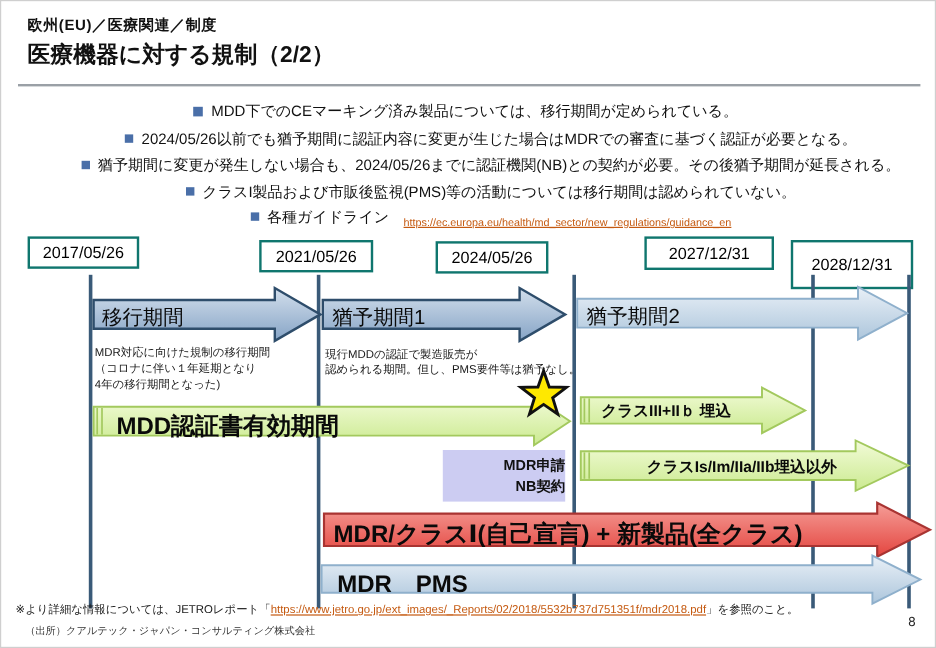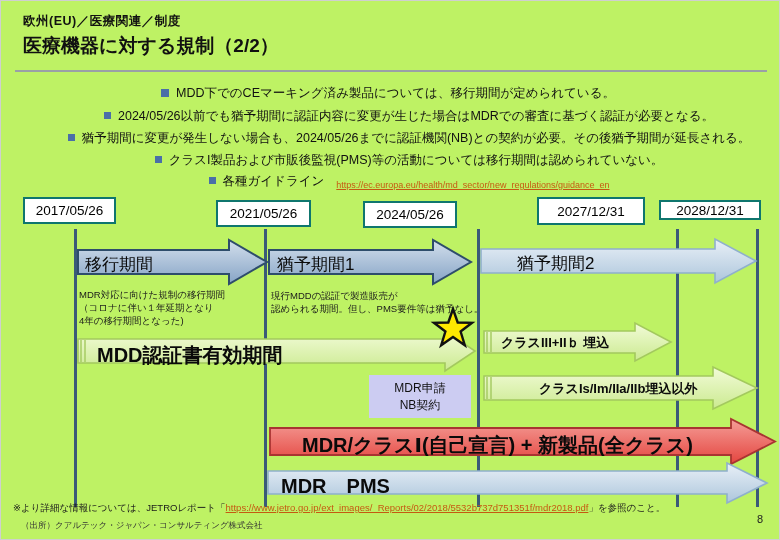--- a/index.html
+++ b/index.html
@@ -1,39 +1,39 @@
 <!DOCTYPE html>
 <html><head>
 <meta charset="utf-8">
 <style>
   html,body{margin:0;padding:0;background:#e9e9e9;}
   #slide{
-    position:relative;width:780px;height:540px;background:#bef264;
+    position:relative;width:780px;height:540px;background:#ffffff;
     font-family:"Liberation Sans","DejaVu Sans",sans-serif;color:#111;
     border:1px solid #cfcfcf;box-sizing:border-box;overflow:hidden;
   }
   .abs{position:absolute;}
   .cat{left:22px;top:12px;font-size:12.5px;font-weight:bold;letter-spacing:.5px;}
   .title{left:22px;top:32px;font-size:19px;font-weight:bold;}
   .rule{left:14px;top:69px;width:752px;height:2px;background:#9aa0a6;}
   .bullet-row{display:flex;align-items:flex-start;position:absolute;font-size:12.5px;line-height:16px;justify-content:center;}
   .sq{width:8px;height:8px;background:#4a6fa8;margin:4px 7px 0 0;flex:0 0 auto;}
   .sq.s2{width:7px;height:7px;margin-top:4px;}
   .guide-link{font-size:9px;color:#c55a11;text-decoration:underline;margin-left:12px;margin-top:4px;display:inline-block;}
   .datebox{position:absolute;background:#fff;border:2px solid #0f766e;box-sizing:border-box;
     display:flex;align-items:center;justify-content:center;font-size:13.5px;color:#000;}
   .vline{position:absolute;width:3px;background:#3a5a78;top:228px;height:278px;}
   .arrow-label{position:absolute;white-space:nowrap;color:#0a0a0a;}
   .lab-big{font-size:17px;}
   .lab-med{font-size:20px;font-weight:600;}
   .lab-grn{font-size:13px;font-weight:600;}
   .note{position:absolute;font-size:9.5px;line-height:13px;color:#1a1a1a;}
   .mdrbox{position:absolute;left:368px;top:374px;width:102px;height:43px;background:#ccccf2;
-    display:flex;flex-direction:column;align-items:center;justify-content:center;
-    font-size:12px;line-height:17px;color:#111;}
+    display:flex;flex-direction:column;align-items:flex-end;justify-content:center;
+    font-size:12px;line-height:17px;color:#111;font-weight:bold;}
   .foot-note{position:absolute;left:12px;top:501px;font-size:9.5px;color:#1a1a1a;white-space:nowrap;}
   .foot-note a{color:#c55a11;text-decoration:underline;}
   .source{position:absolute;left:20px;top:519px;font-size:8.5px;color:#333;}
   .pagenum{position:absolute;right:16px;top:512px;font-size:11px;color:#222;}
   svg{position:absolute;overflow:visible;}
 </style>
 </head>
 <body>
 
 <div id="slide">
@@ -82,21 +82,21 @@
   <div class="bullet-row" style="left:48px;top:172px;width:720px;">
     <span class="sq s2"></span>
     <span>各種ガイドライン</span>
     <a class="guide-link" href="#">https://ec.europa.eu/health/md_sector/new_regulations/guidance_en</a>
   </div>
 
   <div class="datebox" style="left:22px;top:196px;width:93px;height:27px;">2017/05/26</div>
   <div class="datebox" style="left:215px;top:199px;width:95px;height:27px;">2021/05/26</div>
   <div class="datebox" style="left:362px;top:200px;width:94px;height:27px;">2024/05/26</div>
   <div class="datebox" style="left:536px;top:196px;width:108px;height:28px;">2027/12/31</div>
-  <div class="datebox" style="left:658px;top:199px;width:102px;height:20px;">2028/12/31</div>
+  <div class="datebox" style="left:658px;top:199px;width:102px;height:41px;">2028/12/31</div>
 
   <div class="vline" style="left:73px;"></div>
   <div class="vline" style="left:263px;"></div>
   <div class="vline" style="left:476px;"></div>
   <div class="vline" style="left:675px;"></div>
   <div class="vline" style="left:755px;"></div>
 
   <svg style="left:76px;top:238px;" width="192" height="46">
     <polygon points="1,11 152,11 152,1 190,23 152,45 152,35 1,35" fill="url(#gSteel)" stroke="#2e4d6b" stroke-width="2"></polygon>
   </svg>
@@ -130,25 +130,25 @@
   <svg style="left:266px;top:461px;" width="502" height="42">
     <polygon points="1,9 460,9 460,1 500,21 460,41 460,32 1,32" fill="url(#gSky)" stroke="#8fb0cc" stroke-width="1.6"></polygon>
   </svg>
 
   <svg style="left:430px;top:305px;" width="44" height="44">
     <polygon points="22,3 26.7,16.5 41,16.8 29.6,25.5 33.8,39.2 22,31 10.2,39.2 14.4,25.5 3,16.8 17.3,16.5" fill="#ffe800" stroke="#111" stroke-width="2.4" stroke-linejoin="miter"></polygon>
   </svg>
 
   <div class="arrow-label lab-big" style="left:84px;top:252px;">移行期間</div>
   <div class="arrow-label lab-big" style="left:276px;top:252px;">猶予期間1</div>
-  <div class="arrow-label lab-big" style="left:488px;top:251px;margin-left:28px;">猶予期間2</div>
+  <div class="arrow-label lab-big" style="left:488px;top:251px;">猶予期間2</div>
   <div class="arrow-label lab-med" style="left:96px;top:341px;">MDD認証書有効期間</div>
   <div class="arrow-label lab-grn" style="left:500px;top:333px;">クラスIII+IIｂ 埋込</div>
   <div class="arrow-label lab-grn" style="left:498px;top:379px;margin-left:40px;">クラスIs/Im/IIa/IIb埋込以外</div>
-  <div class="arrow-label lab-med" style="left:277px;top:431px;margin-left:24px;">MDR/クラスⅠ(自己宣言) + 新製品(全クラス)</div>
+  <div class="arrow-label lab-med" style="left:277px;top:431px;">MDR/クラスⅠ(自己宣言) + 新製品(全クラス)</div>
   <div class="arrow-label lab-med" style="left:280px;top:472px;">MDR　PMS</div>
 
   <div class="note" style="left:78px;top:287px;width:185px;">
     <div>MDR対応に向けた規制の移行期間</div>
     <div>（コロナに伴い１年延期となり</div>
     <div>4年の移行期間となった)</div>
   </div>
   <div class="note" style="left:270px;top:288px;width:215px;">
     <div>現行MDDの認証で製造販売が</div>
     <div>認められる期間。但し、PMS要件等は猶予なし。</div>

